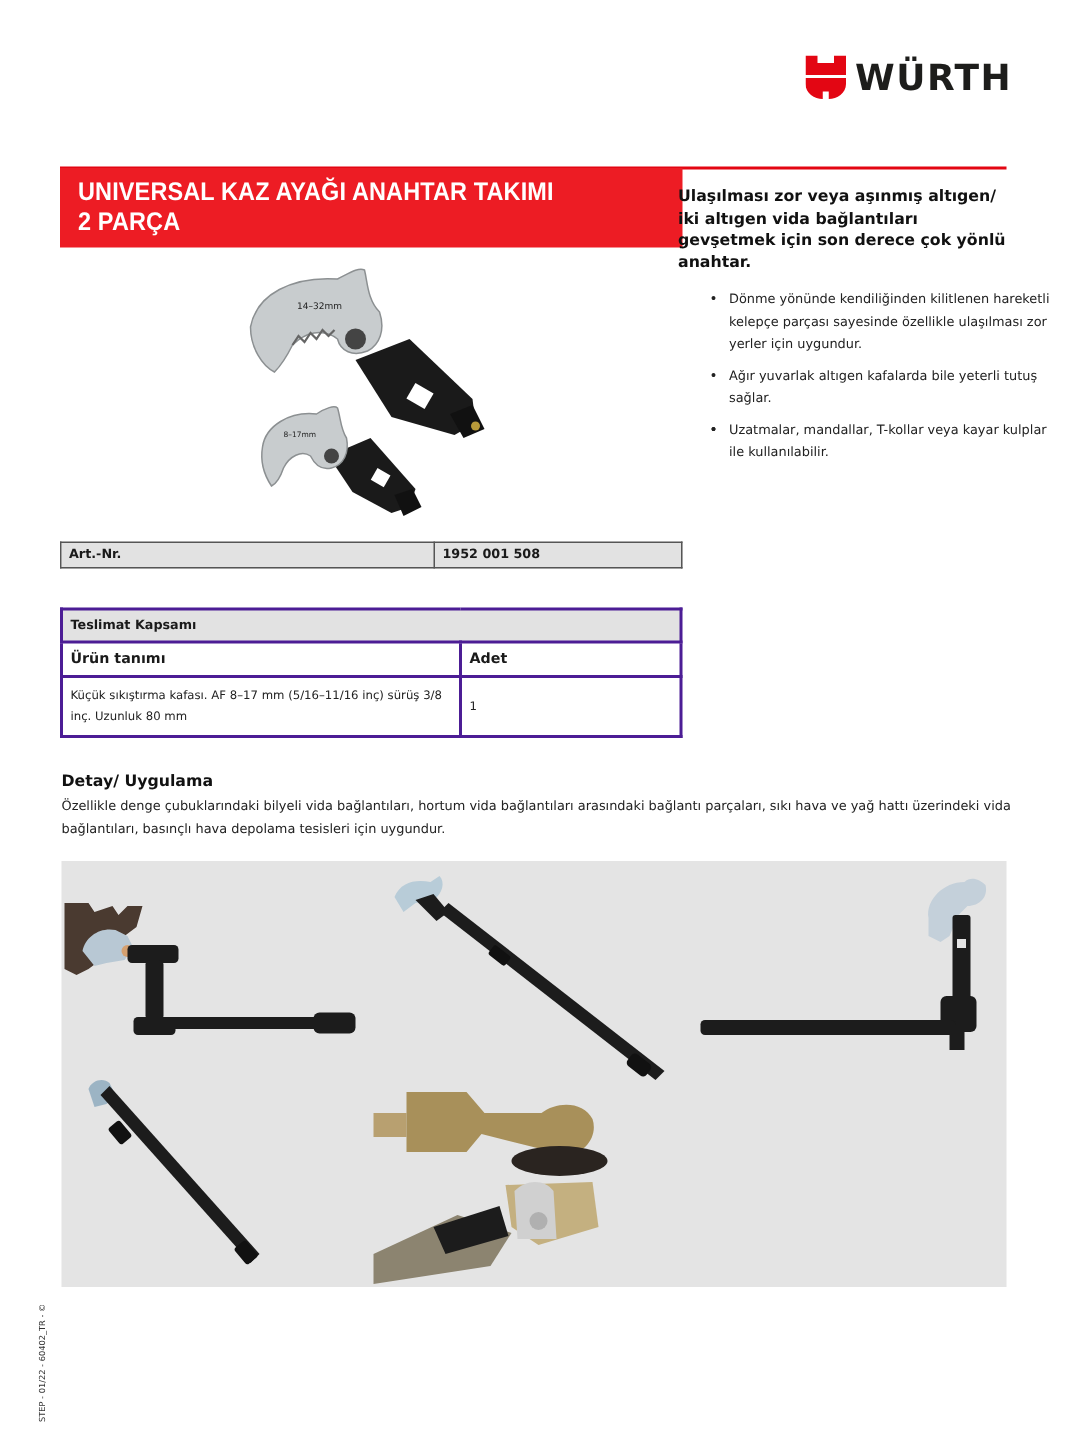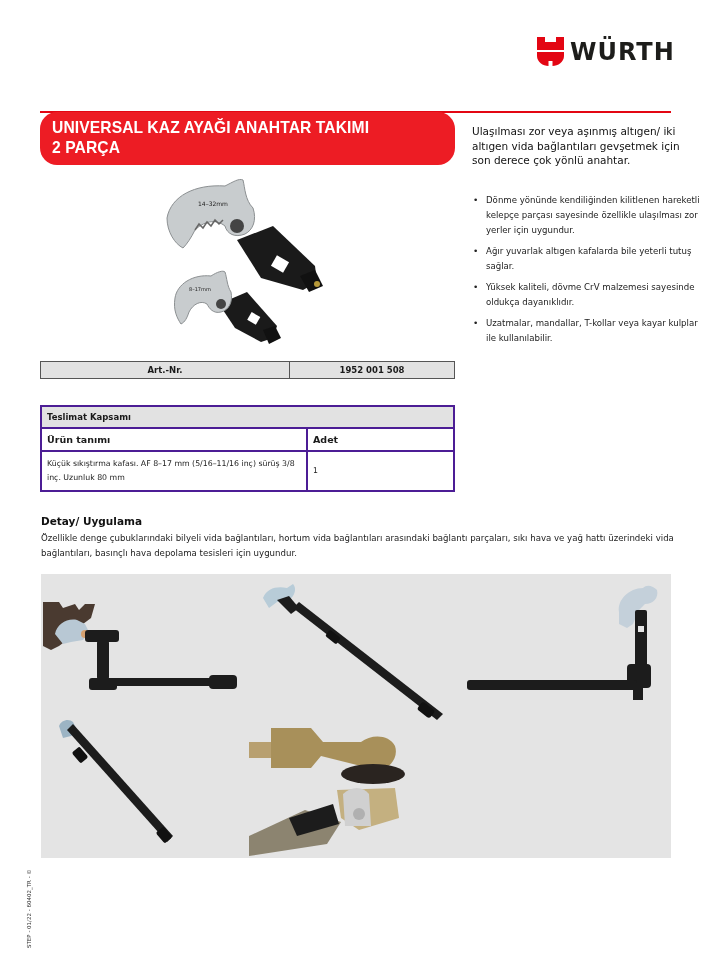--- a/index.html
+++ b/index.html
@@ -6,36 +6,36 @@
     html, body { width: 710px; height: 960px; background: #ffffff; overflow: hidden; }
     body { position: relative; font-family: "DejaVu Sans", sans-serif; color: #1a1a1a; }
 
     
     .logo { position: absolute; left: 537px; top: 37px; height: 30px; display: flex; align-items: flex-start; }
     .logo-shield { width: 27px; height: 29px; }
     .logo-text { margin-left: 6px; font-family: "DejaVu Sans", sans-serif; font-weight: bold; font-size: 24px; letter-spacing: 1px; color: #1d1d1b; line-height: 30px; }
 
     
     .title-rule { position: absolute; left: 40px; top: 111px; width: 631px; height: 2px; background: #e30613; }
-    .title-banner { position: absolute; left: 40px; top: 112px; width: 415px; height: 53px; background: #ed1c24; padding: 6px 10px 0 12px; border-radius: 17px; }
+    .title-banner { position: absolute; left: 40px; top: 112px; width: 415px; height: 53px; background: #ed1c24; padding: 6px 10px 0 12px; }
     .title-banner .t1, .title-banner .t2 { color: #ffffff; font-family: "Liberation Sans", sans-serif; font-weight: bold; font-size: 17px; line-height: 20px; letter-spacing: 0.1px; transform: scaleX(0.92); transform-origin: left; white-space: nowrap; }
 
     
-    .intro { position: absolute; left: 472px; top: 124px; width: 225px; font-family: "DejaVu Sans", sans-serif; font-weight: normal; font-size: 10.5px; line-height: 14.5px; color: #111; }
+    .intro { position: absolute; left: 452px; top: 124px; width: 225px; font-family: "DejaVu Sans", sans-serif; font-weight: bold; font-size: 10.5px; line-height: 14.5px; color: #111; }
     .features { position: absolute; left: 472px; top: 193px; width: 230px; list-style: none; }
     .features li { position: relative; padding-left: 14px; font-size: 8.6px; line-height: 15px; color: #222; margin-bottom: 6px; }
     .features li .bullet { position: absolute; left: 1px; top: 0; font-size: 9px; }
 
     
     .product-img { position: absolute; left: 165px; top: 178px; width: 180px; height: 170px; }
 
     
     .tbl1 { position: absolute; left: 40px; top: 361px; width: 415px; border-collapse: collapse; font-size: 8.5px; }
     .tbl1 td { border: 1px solid #555; height: 17px; padding: 0 5px; vertical-align: middle; }
-    .tbl1 tr:first-child td { background: #e2e2e2; text-align: center; }
+    .tbl1 tr:first-child td { background: #e2e2e2; }
     .tbl1 td.lab { width: 249px; font-weight: bold; }
     .tbl1 td.val-bold { font-weight: bold; }
 
     
     .tbl2 { position: absolute; left: 40px; top: 405px; width: 415px; border-collapse: collapse; font-size: 8px; }
     .tbl2 td { border: 2px solid #4c1d95; padding: 5px 5px; vertical-align: middle; }
     .tbl2 .cap td { background: #e2e2e2; font-weight: bold; font-size: 8.5px; height: 15px; }
     .tbl2 .hdr td { font-weight: bold; font-size: 9.5px; height: 18px; }
     .tbl2 .row td { height: 29px; line-height: 14px; font-size: 7.8px; color: #222; }
     .tbl2 td.desc { width: 266px; margin-left: 28px; }
@@ -65,21 +65,21 @@
 <div class="title-rule"></div>
 <div class="title-banner">
   <div class="t1">UNIVERSAL KAZ AYAĞI ANAHTAR TAKIMI</div>
   <div class="t2">2 PARÇA</div>
 </div>
 
 <div class="intro">Ulaşılması zor veya aşınmış altıgen/ iki altıgen vida bağlantıları gevşetmek için son derece çok yönlü anahtar.</div>
 <ul class="features">
   <li><span class="bullet">•</span><span>Dönme yönünde kendiliğinden kilitlenen hareketli kelepçe parçası sayesinde özellikle ulaşılması zor yerler için uygundur.</span></li>
   <li><span class="bullet">•</span><span>Ağır yuvarlak altıgen kafalarda bile yeterli tutuş sağlar.</span></li>
-  <li><span class="bullet">•</span><span>Yüksek kaliteli, dövme CrV malzemesi sayesinde oldukça dayanıklıdır.</span></li>
+  <li><span class="bullet">•</span></li>
   <li><span class="bullet">•</span><span>Uzatmalar, mandallar, T-kollar veya kayar kulplar ile kullanılabilir.</span></li>
 </ul>
 
 <div class="product-img">
   <svg width="180" height="170" viewBox="0 0 180 170">
 
     <path d="M72 62 L108 48 L150 88 L152 104 L138 112 L96 100 Z" fill="#1a1a1a"></path>
     <rect x="108" y="80" width="14" height="12" fill="#fff" transform="rotate(30 115 86)"></rect>
     <path d="M135 98 L150 92 L158 108 L144 114 Z" fill="#111"></path>
     <circle cx="152" cy="106" r="3" fill="#b89a3a"></circle>

